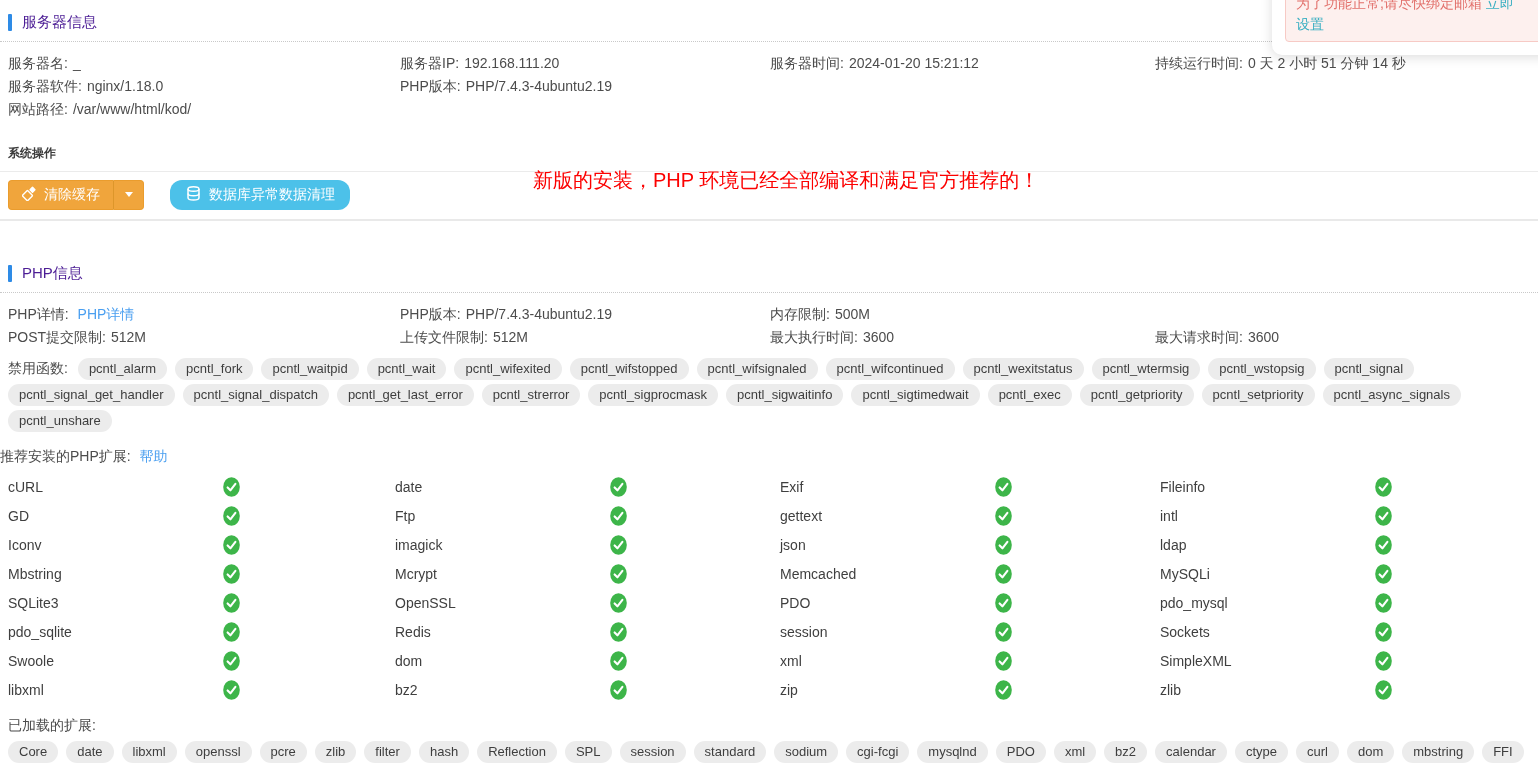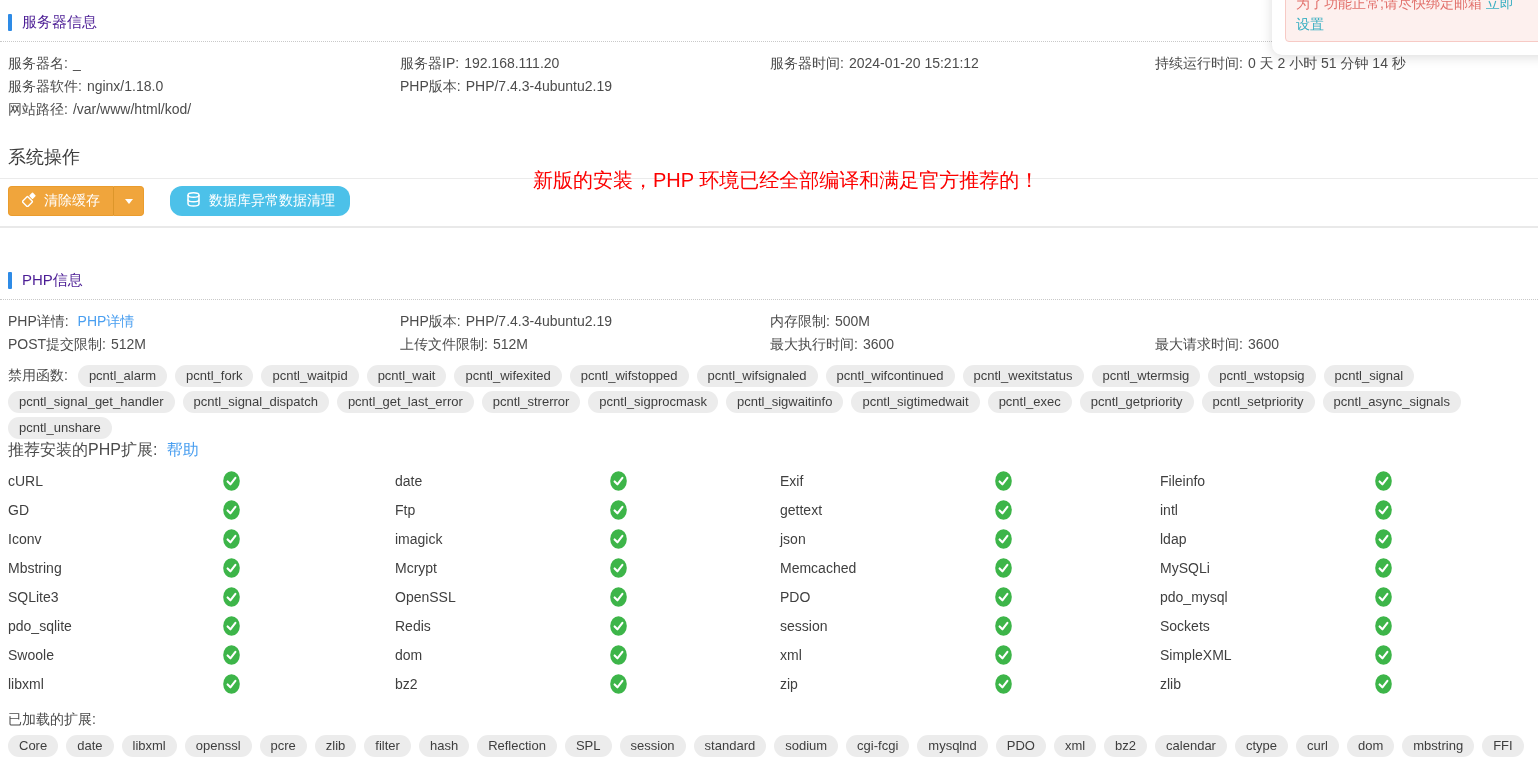--- a/index.html
+++ b/index.html
@@ -17,23 +17,23 @@
 
   
   .info-grid{display:grid;grid-template-columns:392px 370px 385px 1fr;padding-left:8px;
              font-size:14px;line-height:23px;color:#4c4c4c;}
   .info-line{padding-left:8px;font-size:14px;line-height:23px;color:#4c4c4c;}
   .mt10{margin-top:10px;}
   .v{margin-left:5px;}
   .link{color:#4a9ff0;}
 
   
-  .ops-title{margin-top:24px;padding:0 0 9px 8px;font-weight:normal;font-size:18px;color:#3c3c3c;
+  .ops-title{margin-top:24px;padding:0 0 9px 8px;font-weight:bold;font-size:12px;color:#3c3c3c;
              border-bottom:1px solid #ebebeb;}
-  .ops-buttons{display:flex;align-items:flex-start;gap:26px;padding:7px 0 0 8px;height:31px;}
+  .ops-buttons{display:flex;align-items:center;gap:26px;padding:7px 0 0 8px;height:31px;}
   .btn{display:flex;align-items:center;gap:7px;height:30px;border:none;color:#fff;font-size:14px;
        font-family:inherit;cursor:pointer;box-sizing:border-box;}
   .btn-group{display:flex;}
   .btn-orange-main{background:#f0a53c;border:1px solid #ea9c2d;border-right:none;border-radius:4px 0 0 4px;padding:0 13px;}
   .btn-orange-caret{background:#f0a53c;border:1px solid #ea9c2d;border-left:1px solid #dd962a;
                     border-radius:0 4px 4px 0;width:31px;justify-content:center;padding:0;}
   .caret-down{width:0;height:0;border-left:4.5px solid transparent;border-right:4.5px solid transparent;
               border-top:5px solid #fff;display:inline-block;}
   .btn-blue{background:#4cc1e9;border-radius:12px;padding:0 15px;}
   .ops-divider{margin-top:9px;border-bottom:2px solid #e9e9e9;}
@@ -43,21 +43,21 @@
   
   .php-title{margin-top:30px;}
 
   
   .tags-flex{display:flex;flex-wrap:wrap;gap:4px 8px;align-items:center;padding-left:8px;
              font-size:14px;color:#4c4c4c;margin-top:9px;max-width:1530px;}
   .tag{background:#ececec;border-radius:11px;padding:3px 11px 4px;font-size:13px;color:#3e3e3e;line-height:15px;white-space:nowrap;}
   .tags-label{margin-right:2px;}
 
   
-  .recommend-line{padding-left:8px;font-size:16px;line-height:22px;color:#4c4c4c;}
+  .recommend-line{margin-top:13px;font-size:14px;line-height:22px;color:#4c4c4c;}
 
   
   .ext-grid{display:grid;grid-template-columns:387px 385px 380px 1fr;padding-left:8px;margin-top:5px;}
   .ext-cell{display:flex;align-items:center;justify-content:space-between;width:232px;height:29px;}
   .ext-name{font-size:14px;color:#3f3f3f;}
   .check-icon{display:inline-flex;flex:0 0 auto;}
 
   
   .loaded-label{margin-top:13px;padding-left:8px;font-size:14px;color:#4c4c4c;}
   .loaded-tags{margin-top:6px;}

